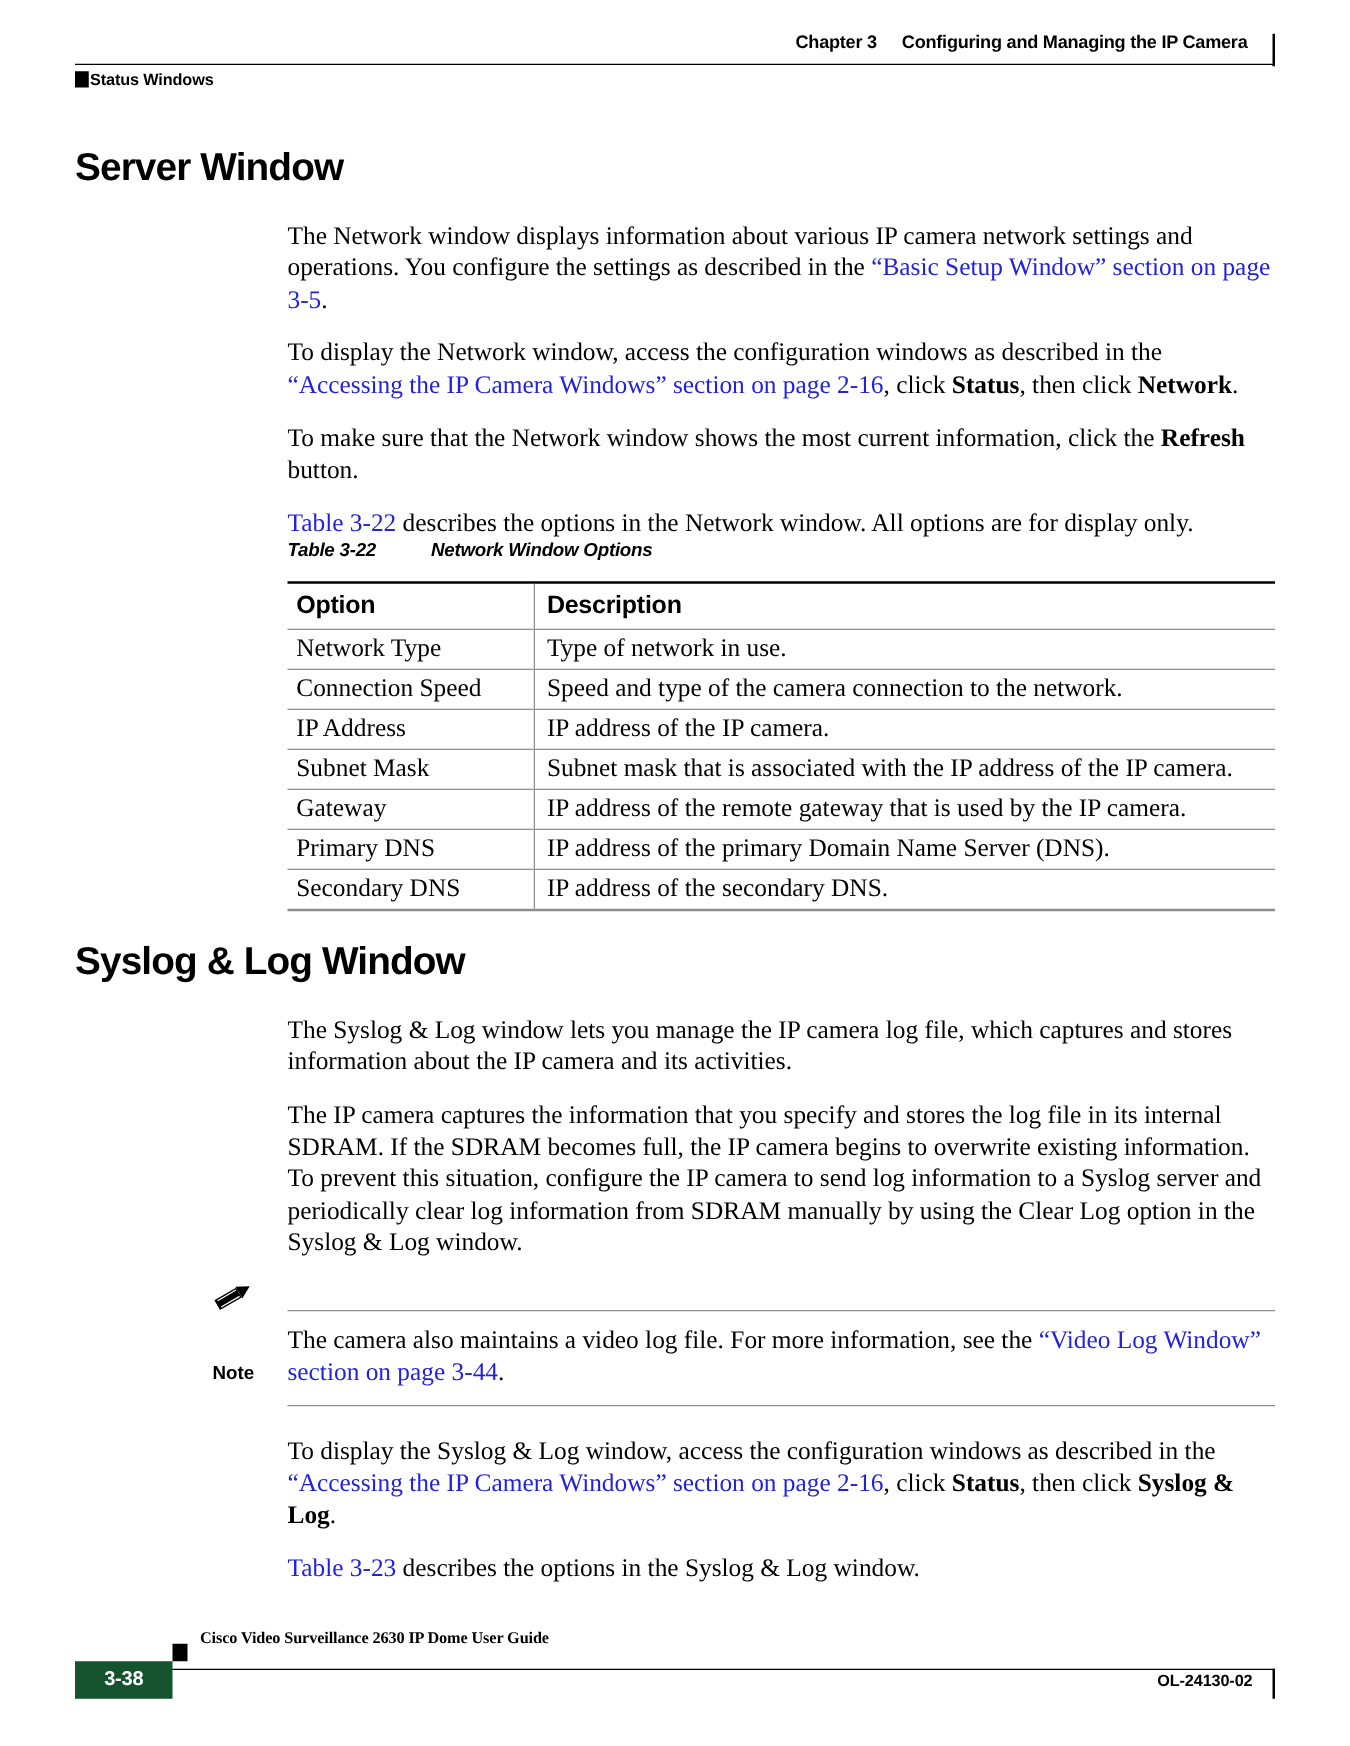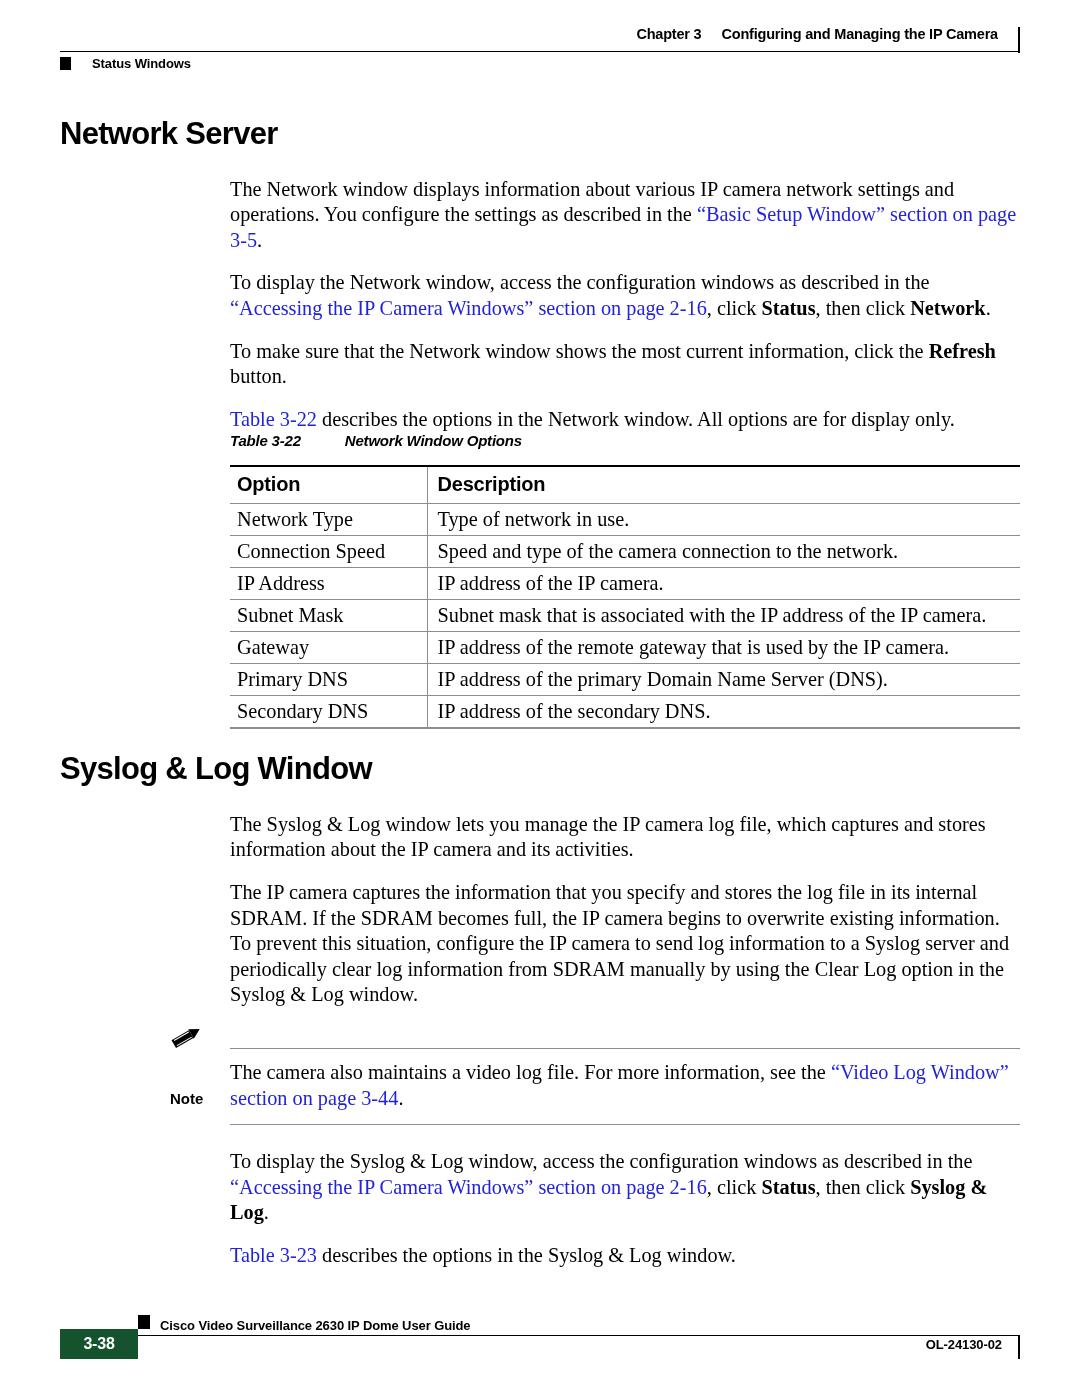--- a/index.html
+++ b/index.html
@@ -58,21 +58,21 @@
     width: 2.2px;
     height: 26px;
     background: #000;
   }
   .header-left {
     position: absolute;
     left: 0px;
     top: 30px;
     display: flex;
     align-items: center;
-    gap: 21px;
+    gap: 1px;
   }
   .sq-marker {
     width: 11px;
     height: 13px;
     background: #000;
     display: inline-block;
   }
   .header-section {
     font-family: "Liberation Sans", "DejaVu Sans", sans-serif;
     font-weight: bold;
@@ -234,22 +234,22 @@
     position: absolute;
     left: 78px;
     top: 14px;
     width: 12px;
     height: 14px;
     background: #000;
   }
   .footer-guide {
     position: absolute;
     left: 100px;
-    top: 17px;
-    font-family: Liberation Sans, sans-serif;
+    top: 1px;
+    font-family: Liberation Serif, serif;
     font-weight: bold;
     font-size: 13px;
     letter-spacing: -0.1px;
     white-space: nowrap;
   }
   .footer-rule {
     position: absolute;
     left: 0;
     right: 0;
     top: 34px;
@@ -302,21 +302,21 @@
     <div class="header-rule"></div>
     <div class="header-tick"></div>
     <div class="header-left">
       <span class="sq-marker"></span>
       <span class="header-section">Status Windows</span>
     </div>
   </div>
 
   <div class="content">
 
-    <h1 class="section-title">Network Server</h1>
+    <h1 class="section-title">Server Window</h1>
 
     <div class="body-block">
       <p class="para" id="p-n0"><span>The Network window displays information about various IP camera network settings and operations. You configure the settings as described in the </span><span class="lnk">“Basic Setup Window” section on page 3-5</span><span>.</span></p>
       <p class="para" id="p-n1"><span>To display the Network window, access the configuration windows as described in the </span><span class="lnk">“Accessing the IP Camera Windows” section on page 2-16</span><span>, click </span><span class="bold">Status</span><span>, then click </span><span class="bold">Network</span><span>.</span></p>
       <p class="para" id="p-n2"><span>To make sure that the Network window shows the most current information, click the </span><span class="bold">Refresh</span><span> button.</span></p>
       <p class="para" id="p-n3"><span class="lnk">Table 3-22</span><span> describes the options in the Network window. All options are for display only.</span></p>
     </div>
 
     <div class="table-wrap">
       <div class="table-caption">

